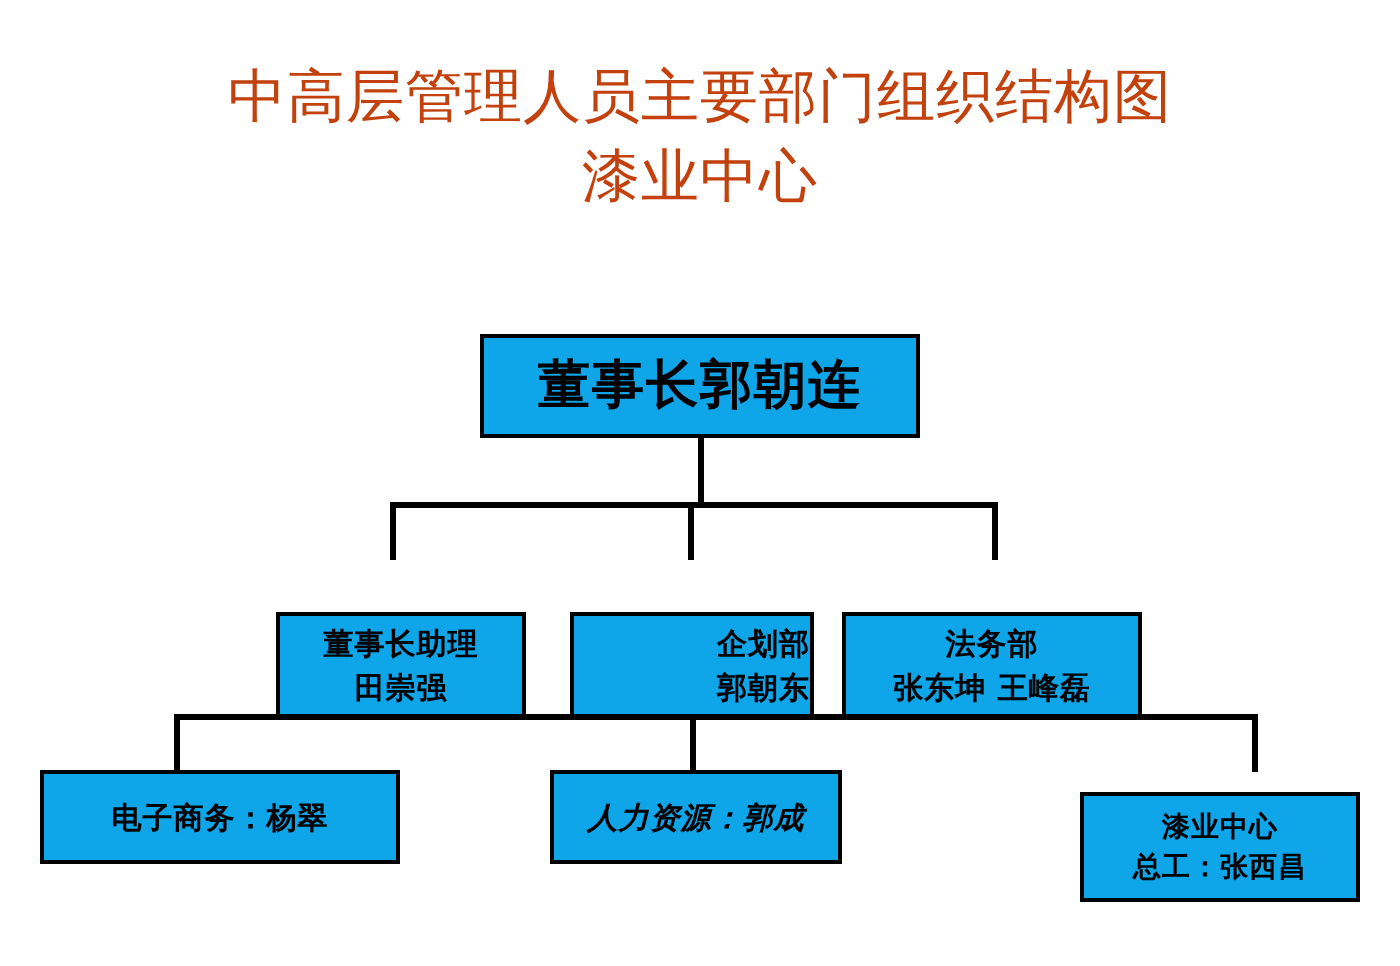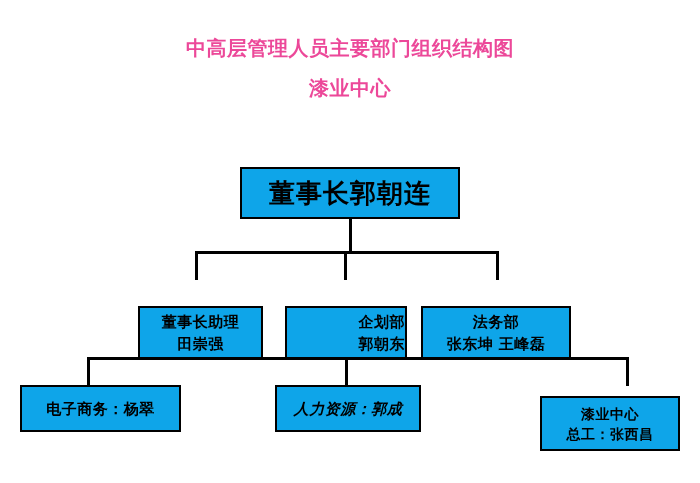--- a/index.html
+++ b/index.html
@@ -22,25 +22,25 @@
 
   
   .title-block {
     position: absolute;
     top: 28px;
     left: 0;
     width: 700px;
     text-align: center;
   }
   .title-line {
-    font-size: 20px;
-    font-weight: bold;
+    font-size: 29px;
+    font-weight: normal;
     line-height: 40px;
     letter-spacing: 0.5px;
-    color: #ec4899;
+    color: #c2410c;
     white-space: nowrap;
   }
 
   
   .node {
     position: absolute;
     box-sizing: border-box;
     background: #0ea5e9;
     border: 2px solid #000000;
     display: flex;
@@ -80,21 +80,21 @@
   .node-assistant { left: 138px; top: 278px; width: 125px; }
   .node-planning  { left: 285px; top: 278px; width: 122px; align-items: flex-end; }
   .node-legal     { left: 421px; top: 278px; width: 150px; }
 
   .node-leaf .line {
     font-size: 15px;
     font-weight: bold;
     line-height: 22px;
     letter-spacing: 0.5px;
   }
-  .node-ecommerce { left: 20px;  top: 385px; width: 161px; height: 47px; }
+  .node-ecommerce { left: 20px;  top: 385px; width: 180px; height: 47px; }
   .node-hr        { left: 275px; top: 385px; width: 146px; height: 47px; font-style: italic; }
   .node-paint     { left: 540px; top: 396px; width: 140px; height: 55px; }
   .node-paint .line { font-size: 14px; line-height: 20px; }
 
   
   .conn {
     position: absolute;
     background: #000000;
     z-index: 1;
   }

